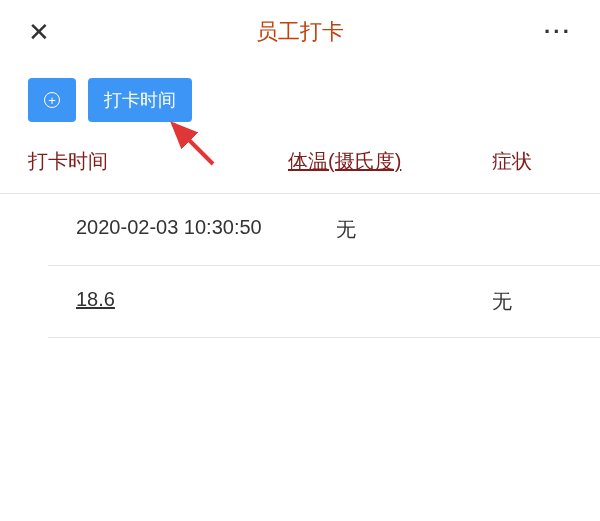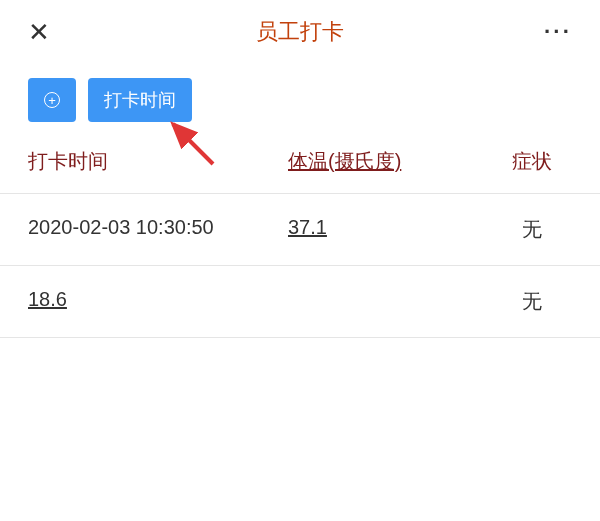--- a/index.html
+++ b/index.html
@@ -93,28 +93,29 @@
     }
     .col-time {
       flex: 0 0 260px;
     }
     .col-temp {
       flex: 1;
       text-decoration: underline;
     }
     .col-symptom {
       flex: 0 0 80px;
-      text-align: center;
+      text-align: left;
     }
     .table-row {
       display: flex;
       padding: 22px 28px;
       border-bottom: 1px solid #e5e5e5;
       font-size: 20px;
       color: #333;
+      margin-left: 48px;
     }
   </style>
 </head>
 <body>
 
 <div class="app">
 
   <div class="header">
     <span class="close-icon">✕</span>
     <span class="title">员工打卡</span>
@@ -140,21 +141,20 @@
   </div>
 
   <div class="table-header">
     <div class="col-time">打卡时间</div>
     <div class="col-temp">体温(摄氏度)</div>
     <div class="col-symptom">症状</div>
   </div>
 
   <div class="table-row">
     <div class="col-time">2020-02-03 10:30:50</div>
-    <div class="col-temp">37.1</div>
     <div class="col-symptom">无</div>
   </div>
 
   <div class="table-row">
     <div class="col-temp">18.6</div>
     <div class="col-symptom">无</div>
   </div>
 
 </div>
 

